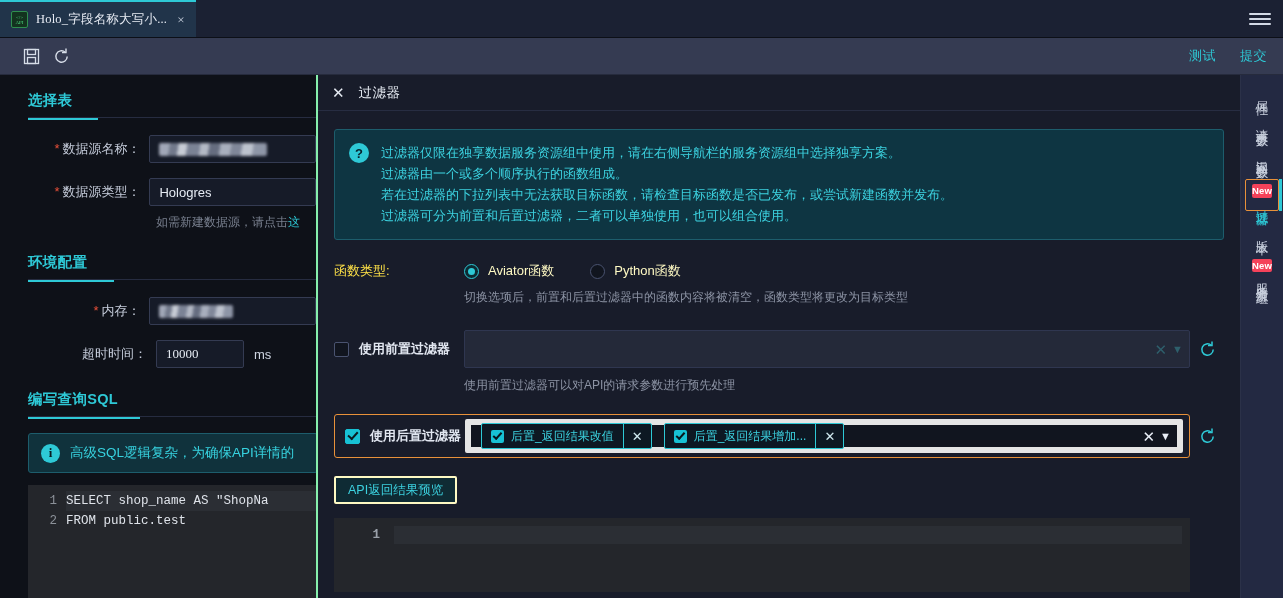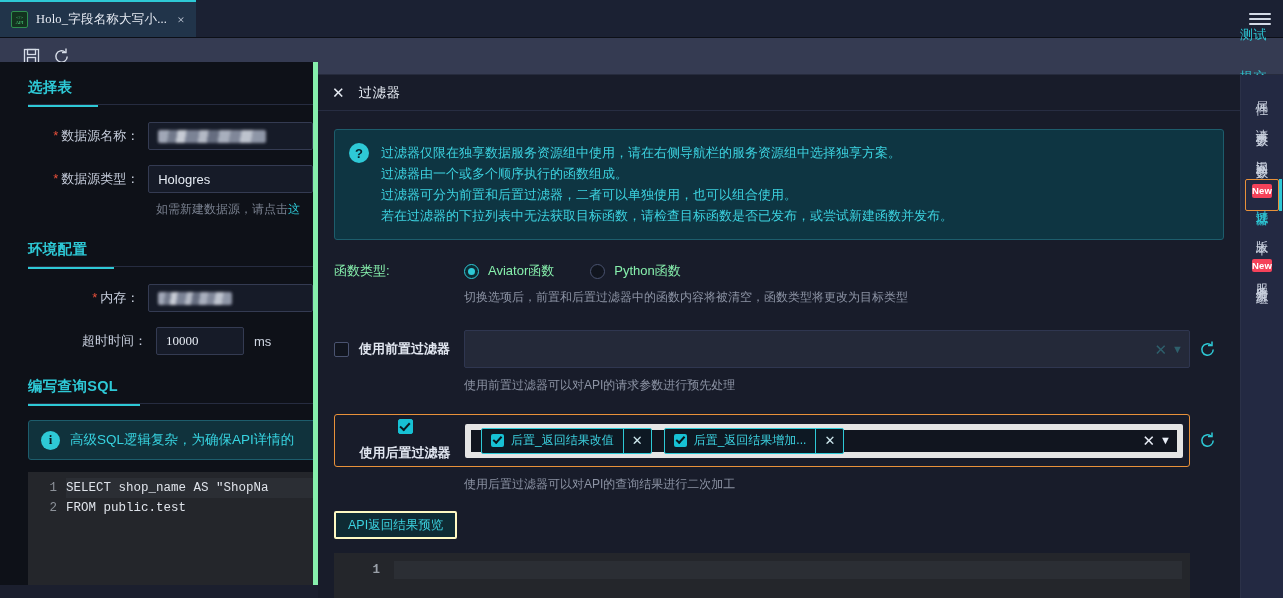--- a/index.html
+++ b/index.html
@@ -43,27 +43,27 @@
   .hamburger span { display: block; height: 2px; background: #d3dae6; border-radius: 1px; }
 
   
   .toolbar {
     position: absolute; left: 0; top: 38px; width: 1283px; height: 37px;
     background: #353b52; display: flex; align-items: center; padding: 0 16px;
     border-bottom: 1px solid #262b3d;
   }
   .tb-icon { width: 30px; height: 26px; display: flex; align-items: center; justify-content: center; cursor: pointer; }
   .tb-icon svg { display: block; }
-  .tb-right { margin-left: auto; display: flex; align-items: flex-end; gap: 24px; flex-direction: column; }
+  .tb-right { margin-left: auto; display: flex; align-items: flex-end; gap: 24px; }
   .tb-link { font-size: 13px; color: #2ec9d6; cursor: pointer; letter-spacing: .5px; }
 
   
   .leftpanel {
-    position: absolute; left: 0; top: 62px; width: 318px; height: 523px;
-    background: #0e1118; border-right: 5px solid #86efac; overflow: hidden;
+    position: absolute; left: 0; top: 75px; width: 318px; height: 523px;
+    background: #0e1118; border-right: 2px solid #86efac; overflow: hidden;
   }
   .lp-inner { padding: 0 0 0 0; }
   .sec-head {
     margin: 16px 0 0 28px; font-size: 14.5px; color: #2ec9d6; font-weight: 600; letter-spacing: .3px;
   }
   .sec-rule { margin: 7px 0 0 28px; height: 3px; width: 70px; background: #2ec9d6; }
   .sec-rule.wide { width: 86px; }
   .sec-rule.wide2 { width: 112px; }
   .sec-rule-bg { position: relative; }
   .sec-rule-bg::after {
@@ -141,30 +141,30 @@
     padding: 12px 14px 13px 14px; display: flex; gap: 12px;
   }
   .q-circle {
     width: 20px; height: 20px; border-radius: 50%; background: #2ec9d6; color: #06202a;
     font-size: 13px; font-weight: 700; display: flex; align-items: center; justify-content: center;
     flex: 0 0 auto; margin-top: 1px;
   }
   .notice-lines div { font-size: 13px; color: #3cd2e0; line-height: 21px; white-space: nowrap; }
 
   .ftype-row { display: flex; align-items: center; margin: 22px 0 0 16px; }
-  .ftype-label { width: 130px; font-size: 13px; color: #86efac; }
+  .ftype-label { width: 130px; font-size: 13px; color: #fde047; }
   .radio-wrap { display: flex; align-items: center; gap: 36px; }
   .radio { display: flex; align-items: center; gap: 9px; cursor: pointer; }
   .rdot {
     width: 15px; height: 15px; border-radius: 50%; border: 1px solid #4a5370; background: #11151f;
     display: flex; align-items: center; justify-content: center;
   }
   .rdot.on { border-color: #2ec9d6; background: #0d2b33; }
   .rdot.on::after { content: ""; width: 7px; height: 7px; border-radius: 50%; background: #2ec9d6; }
-  .rlabel { font-size: 13px; color: #86efac; }
+  .rlabel { font-size: 13px; color: #fef9c3; }
 
   .sub-note { margin: 9px 0 0 146px; font-size: 12px; color: #8c93a4; }
 
   .filter-row { display: flex; align-items: center; margin: 24px 0 0 16px; }
   .cb-block { display: flex; align-items: center; gap: 10px; width: 130px; flex: 0 0 auto; }
   .cbox {
     width: 15px; height: 15px; border: 1px solid #4a5370; background: #11151f; border-radius: 2px;
     display: flex; align-items: center; justify-content: center; cursor: pointer;
   }
   .cbox.on { background: #17c1d4; border-color: #17c1d4; }
@@ -371,22 +371,22 @@
     <div class="main-head">
       <span class="xclose">✕</span>
       <span class="main-title">过滤器</span>
     </div>
 
     <div class="notice">
       <span class="q-circle">?</span>
       <div class="notice-lines">
         <div>过滤器仅限在独享数据服务资源组中使用，请在右侧导航栏的服务资源组中选择独享方案。</div>
         <div>过滤器由一个或多个顺序执行的函数组成。</div>
+        <div>若在过滤器的下拉列表中无法获取目标函数，请检查目标函数是否已发布，或尝试新建函数并发布。</div>
         <div>过滤器可分为前置和后置过滤器，二者可以单独使用，也可以组合使用。</div>
-        <div>若在过滤器的下拉列表中无法获取目标函数，请检查目标函数是否已发布，或尝试新建函数并发布。</div>
       </div>
     </div>
 
     <div class="ftype-row">
       <div class="ftype-label">函数类型:</div>
       <div class="radio-wrap">
         <div class="radio">
           <span class="rdot on"></span>
           <span class="rlabel">Aviator函数</span>
         </div>
@@ -419,21 +419,21 @@
           </svg>
         </div>
       </div>
     </div>
     <div class="foot-note">使用前置过滤器可以对API的请求参数进行预先处理</div>
 
     
     <div class="filter-row" style="margin-top:20px;">
       <div style="display:flex;align-items:center;flex:1;padding-right:16px;">
         <div class="hl-box">
-          <div class="cb-block" style="width:124px;padding-left:4px;flex-direction:column;">
+          <div class="cb-block" style="width:124px;padding-left:4px;">
             <span class="cbox on"></span>
             <span class="cb-label">使用后置过滤器</span>
           </div>
           <div class="select-box active" style="height:34px;">
             <div class="tags">
               <div class="tag">
                 <span class="tag-main">
                   <span class="tag-cb"></span>
                   <span class="tag-txt">后置_返回结果改值</span>
                 </span>
@@ -454,21 +454,20 @@
           </div>
         </div>
         <div class="refresh">
           <svg width="19" height="19" viewBox="0 0 19 19">
             <path d="M15.2 9.5a5.7 5.7 0 1 1-1.9-4.25" fill="none" stroke="#2ec9d6" stroke-width="1.5"></path>
             <path d="M14 1.6 L14 5.6 L10 5.6" fill="none" stroke="#2ec9d6" stroke-width="1.5"></path>
           </svg>
         </div>
       </div>
     </div>
-    <div class="foot-note">使用后置过滤器可以对API的查询结果进行二次加工</div>
 
     <div class="prevbtn">API返回结果预览</div>
 
     <div class="resultbox">
       <div class="res-gutter">
         <div>1</div>
       </div>
       <div class="res-lines">
         <div></div>
       </div>

